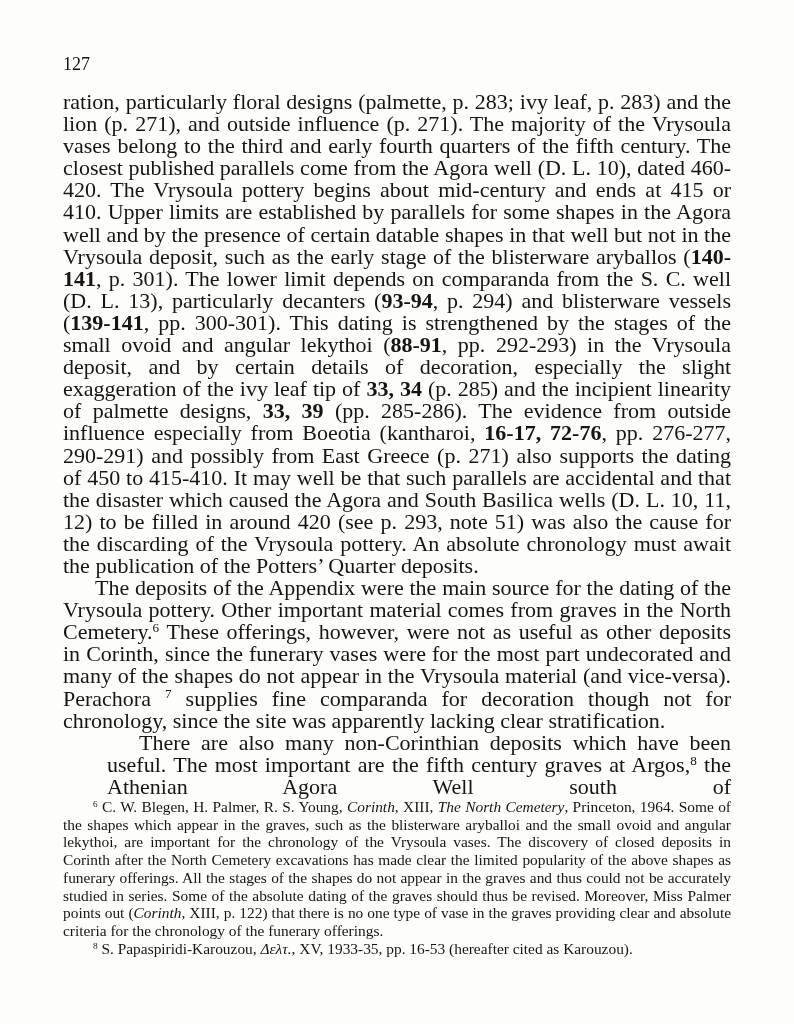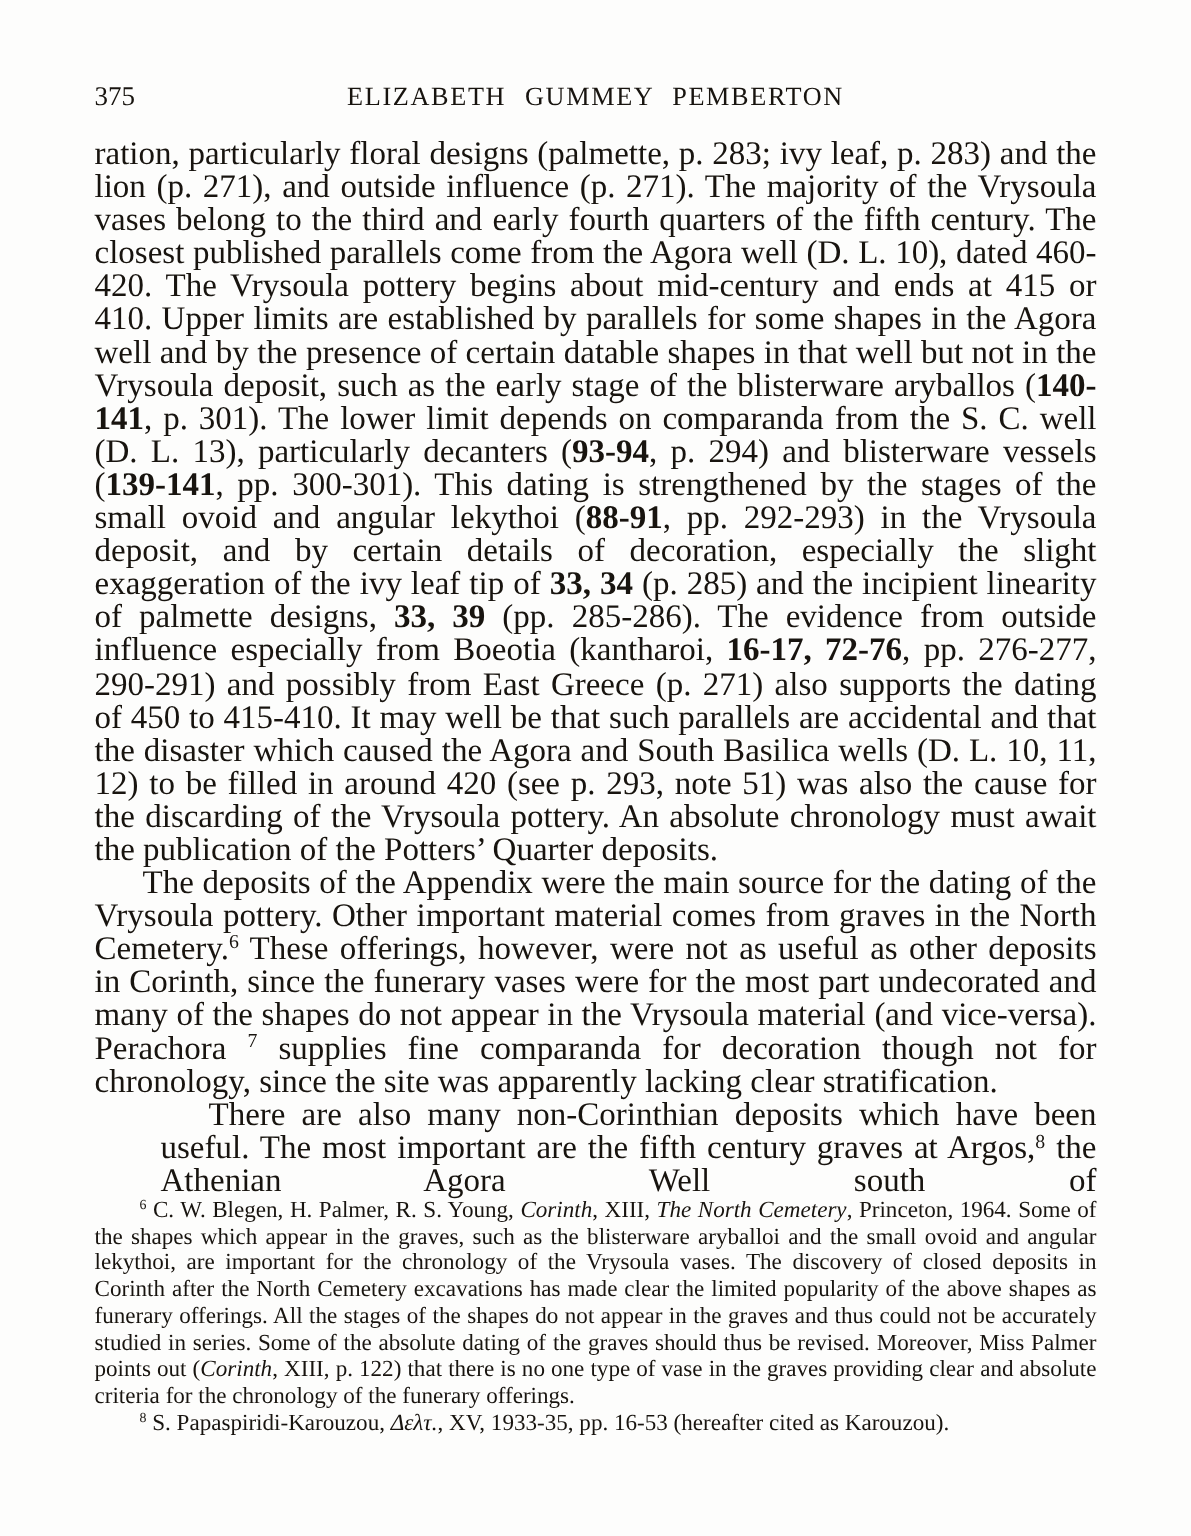--- a/index.html
+++ b/index.html
@@ -74,22 +74,21 @@
     text-indent: 30px;
   }
 </style>
 </head>
 <body>
 
 <div class="page">
   <div class="content">
 
     <header class="running-header">
-      <span class="page-number">375</span>
-      <span class="running-head">ELIZABETH GUMMEY PEMBERTON</span>
+      <span class="page-number">127</span>
     </header>
 
     <main class="bodytext">
       <p><span>ration, particularly floral designs (palmette, p. 283; ivy leaf, p. 283) and the lion (p. 271), and outside influence (p. 271). The majority of the Vrysoula vases belong to the third and early fourth quarters of the fifth century. The closest published parallels come from the Agora well (D. L. 10), dated 460-420. The Vrysoula pottery begins about mid-century and ends at 415 or 410. Upper limits are established by parallels for some shapes in the Agora well and by the presence of certain datable shapes in that well but not in the Vrysoula deposit, such as the early stage of the blisterware aryballos (</span><span class="b">140-141</span><span>, p. 301). The lower limit depends on comparanda from the S. C. well (D. L. 13), particularly decanters (</span><span class="b">93-94</span><span>, p. 294) and blisterware vessels (</span><span class="b">139-141</span><span>, pp. 300-301). This dating is strengthened by the stages of the small ovoid and angular lekythoi (</span><span class="b">88-91</span><span>, pp. 292-293) in the Vrysoula deposit, and by certain details of decoration, especially the slight exaggeration of the ivy leaf tip of </span><span class="b">33, 34</span><span> (p. 285) and the incipient linearity of palmette designs, </span><span class="b">33, 39</span><span> (pp. 285-286). The evidence from outside influence especially from Boeotia (kantharoi, </span><span class="b">16-17, 72-76</span><span>, pp. 276-277, 290-291) and possibly from East Greece (p. 271) also supports the dating of 450 to 415-410. It may well be that such parallels are accidental and that the disaster which caused the Agora and South Basilica wells (D. L. 10, 11, 12) to be filled in around 420 (see p. 293, note 51) was also the cause for the discarding of the Vrysoula pottery. An absolute chronology must await the publication of the Potters’ Quarter deposits.</span></p>
       <p class="indent"><span>The deposits of the Appendix were the main source for the dating of the Vrysoula pottery. Other important material comes from graves in the North Cemetery.</span><sup class="fnref">6</sup><span> These offerings, however, were not as useful as other deposits in Corinth, since the funerary vases were for the most part undecorated and many of the shapes do not appear in the Vrysoula material (and vice-versa). Perachora </span><sup class="fnref">7</sup><span> supplies fine comparanda for decoration though not for chronology, since the site was apparently lacking clear stratification.</span></p>
       <p class="indent justify-last"><span>There are also many non-Corinthian deposits which have been useful. The most important are the fifth century graves at Argos,</span><sup class="fnref">8</sup><span> the Athenian Agora Well south of</span></p>
     </main>
 
     <footer class="footnotes">
       <p><sup class="fnref">6</sup><span> C. W. Blegen, H. Palmer, R. S. Young, </span><span class="i">Corinth</span><span>, XIII, </span><span class="i">The North Cemetery</span><span>, Princeton, 1964. Some of the shapes which appear in the graves, such as the blisterware aryballoi and the small ovoid and angular lekythoi, are important for the chronology of the Vrysoula vases. The discovery of closed deposits in Corinth after the North Cemetery excavations has made clear the limited popularity of the above shapes as funerary offerings. All the stages of the shapes do not appear in the graves and thus could not be accurately studied in series. Some of the absolute dating of the graves should thus be revised. Moreover, Miss Palmer points out (</span><span class="i">Corinth</span><span>, XIII, p. 122) that there is no one type of vase in the graves providing clear and absolute criteria for the chronology of the funerary offerings.</span></p>

